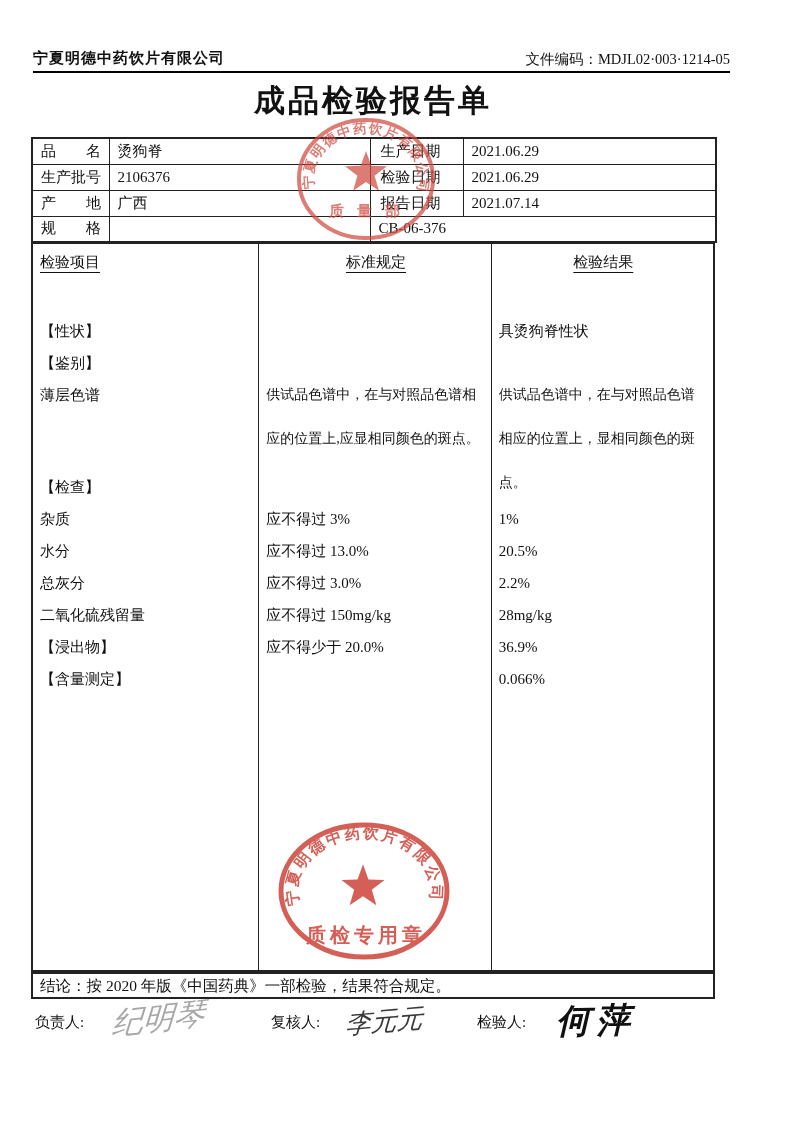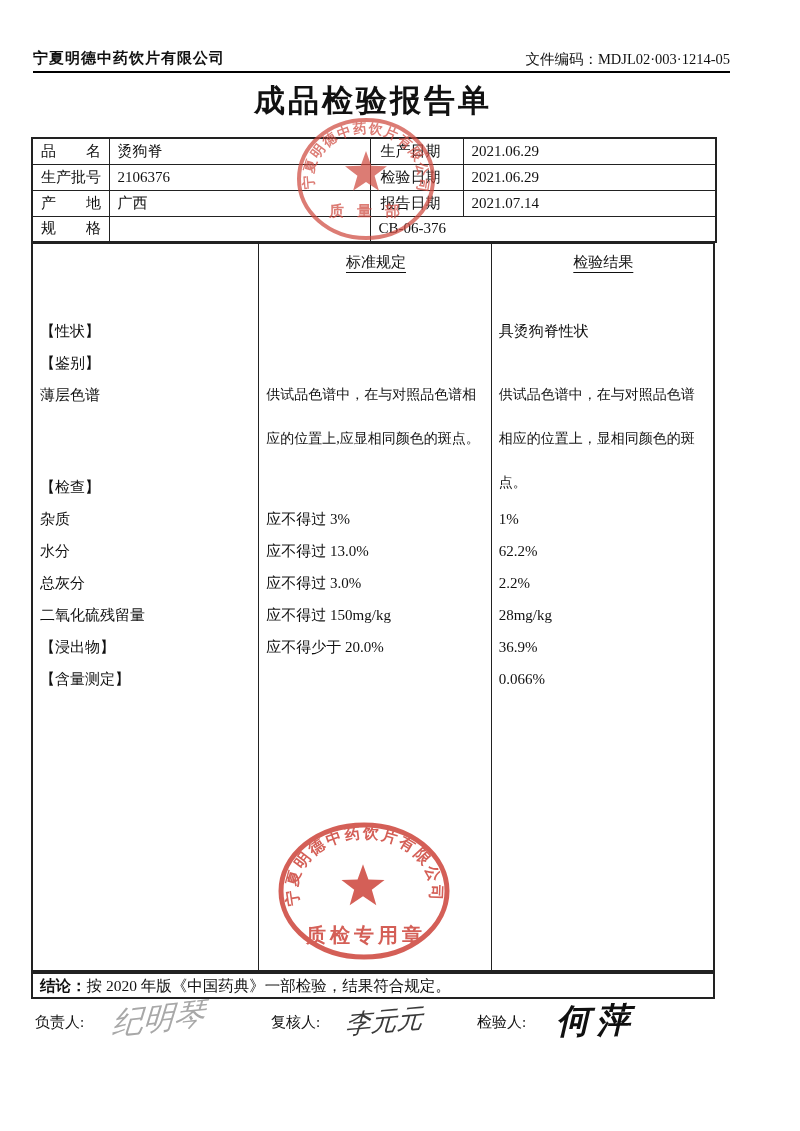--- a/index.html
+++ b/index.html
@@ -30,21 +30,21 @@
   .col-std  { width:233px; border-right:1px solid #222; }
   .col-res  { width:222px; }
   .cell { position:absolute; left:7px; right:5px; line-height:20px; font-size:15px; }
   .cell.ctr { text-align:center; }
   .u { text-decoration:underline; text-underline-offset:5px; }
   .para { line-height:44px; font-size:14px; line-break:strict; }
 
   
   .conclusion { position:absolute; left:31px; top:972px; width:684px; height:27px;
                 border:2px solid #222; font-size:15.5px; line-height:24px; padding-left:7px; }
-  .conclusion b { font-weight:bold;text-align:right; }
+  .conclusion b { font-weight:normal;text-align:right; }
 
   
   .sig-label { position:absolute; font-size:15px; top:1013px; }
   .sig { position:absolute; font-style:italic; white-space:nowrap; }
   .sig-1 { left:112px; top:998px; font-size:31px; color:#a8a8a8; transform:rotate(-6deg) skewX(-10deg); }
   .sig-2 { left:345px; top:1004px; font-size:26px; color:#3a3a3a; transform:rotate(-5deg) skewX(-8deg); }
   .sig-3 { left:556px; top:998px; font-size:34px; font-weight:bold; color:#101010; transform:rotate(-1deg); letter-spacing:6px; }
 
   
   .stamp { position:absolute; pointer-events:none; }
@@ -91,20 +91,21 @@
     <tr>
       <td class="lbl">规　　格</td>
       <td></td>
       <td colspan="2">CB-06-376</td>
     </tr>
   </tbody>
     </table>
 
   <div class="main-table">
     <div class="col col-item">
+      <span class="cell" style="top:8px"><span class="u">检验项目</span></span>
       <span class="cell" style="top:77px">【性状】</span>
       <span class="cell" style="top:109px">【鉴别】</span>
       <span class="cell" style="top:141px">薄层色谱</span>
       <span class="cell" style="top:233px">【检查】</span>
       <span class="cell" style="top:265px">杂质</span>
       <span class="cell" style="top:297px">水分</span>
       <span class="cell" style="top:329px">总灰分</span>
       <span class="cell" style="top:361px">二氧化硫残留量</span>
       <span class="cell" style="top:393px">【浸出物】</span>
       <span class="cell" style="top:425px">【含量测定】</span>
@@ -116,21 +117,21 @@
       <span class="cell" style="top:297px">应不得过 13.0%</span>
       <span class="cell" style="top:329px">应不得过 3.0%</span>
       <span class="cell" style="top:361px">应不得过 150mg/kg</span>
       <span class="cell" style="top:393px">应不得少于 20.0%</span>
     </div>
     <div class="col col-res">
       <span class="cell ctr" style="top:8px"><span class="u">检验结果</span></span>
       <span class="cell" style="top:77px">具烫狗脊性状</span>
       <span class="cell para" style="top:129px">供试品色谱中，在与对照品色谱相应的位置上，显相同颜色的斑点。</span>
       <span class="cell" style="top:265px">1%</span>
-      <span class="cell" style="top:297px">62.2%</span>
+      <span class="cell" style="top:297px">20.5%</span>
       <span class="cell" style="top:329px">2.2%</span>
       <span class="cell" style="top:361px">28mg/kg</span>
       <span class="cell" style="top:393px">36.9%</span>
       <span class="cell" style="top:425px">0.066%</span>
     </div>
   </div>
 
   <div class="conclusion">
     <b>结论：</b><span>按 2020 年版《中国药典》一部检验，结果符合规定。</span>
   </div>

